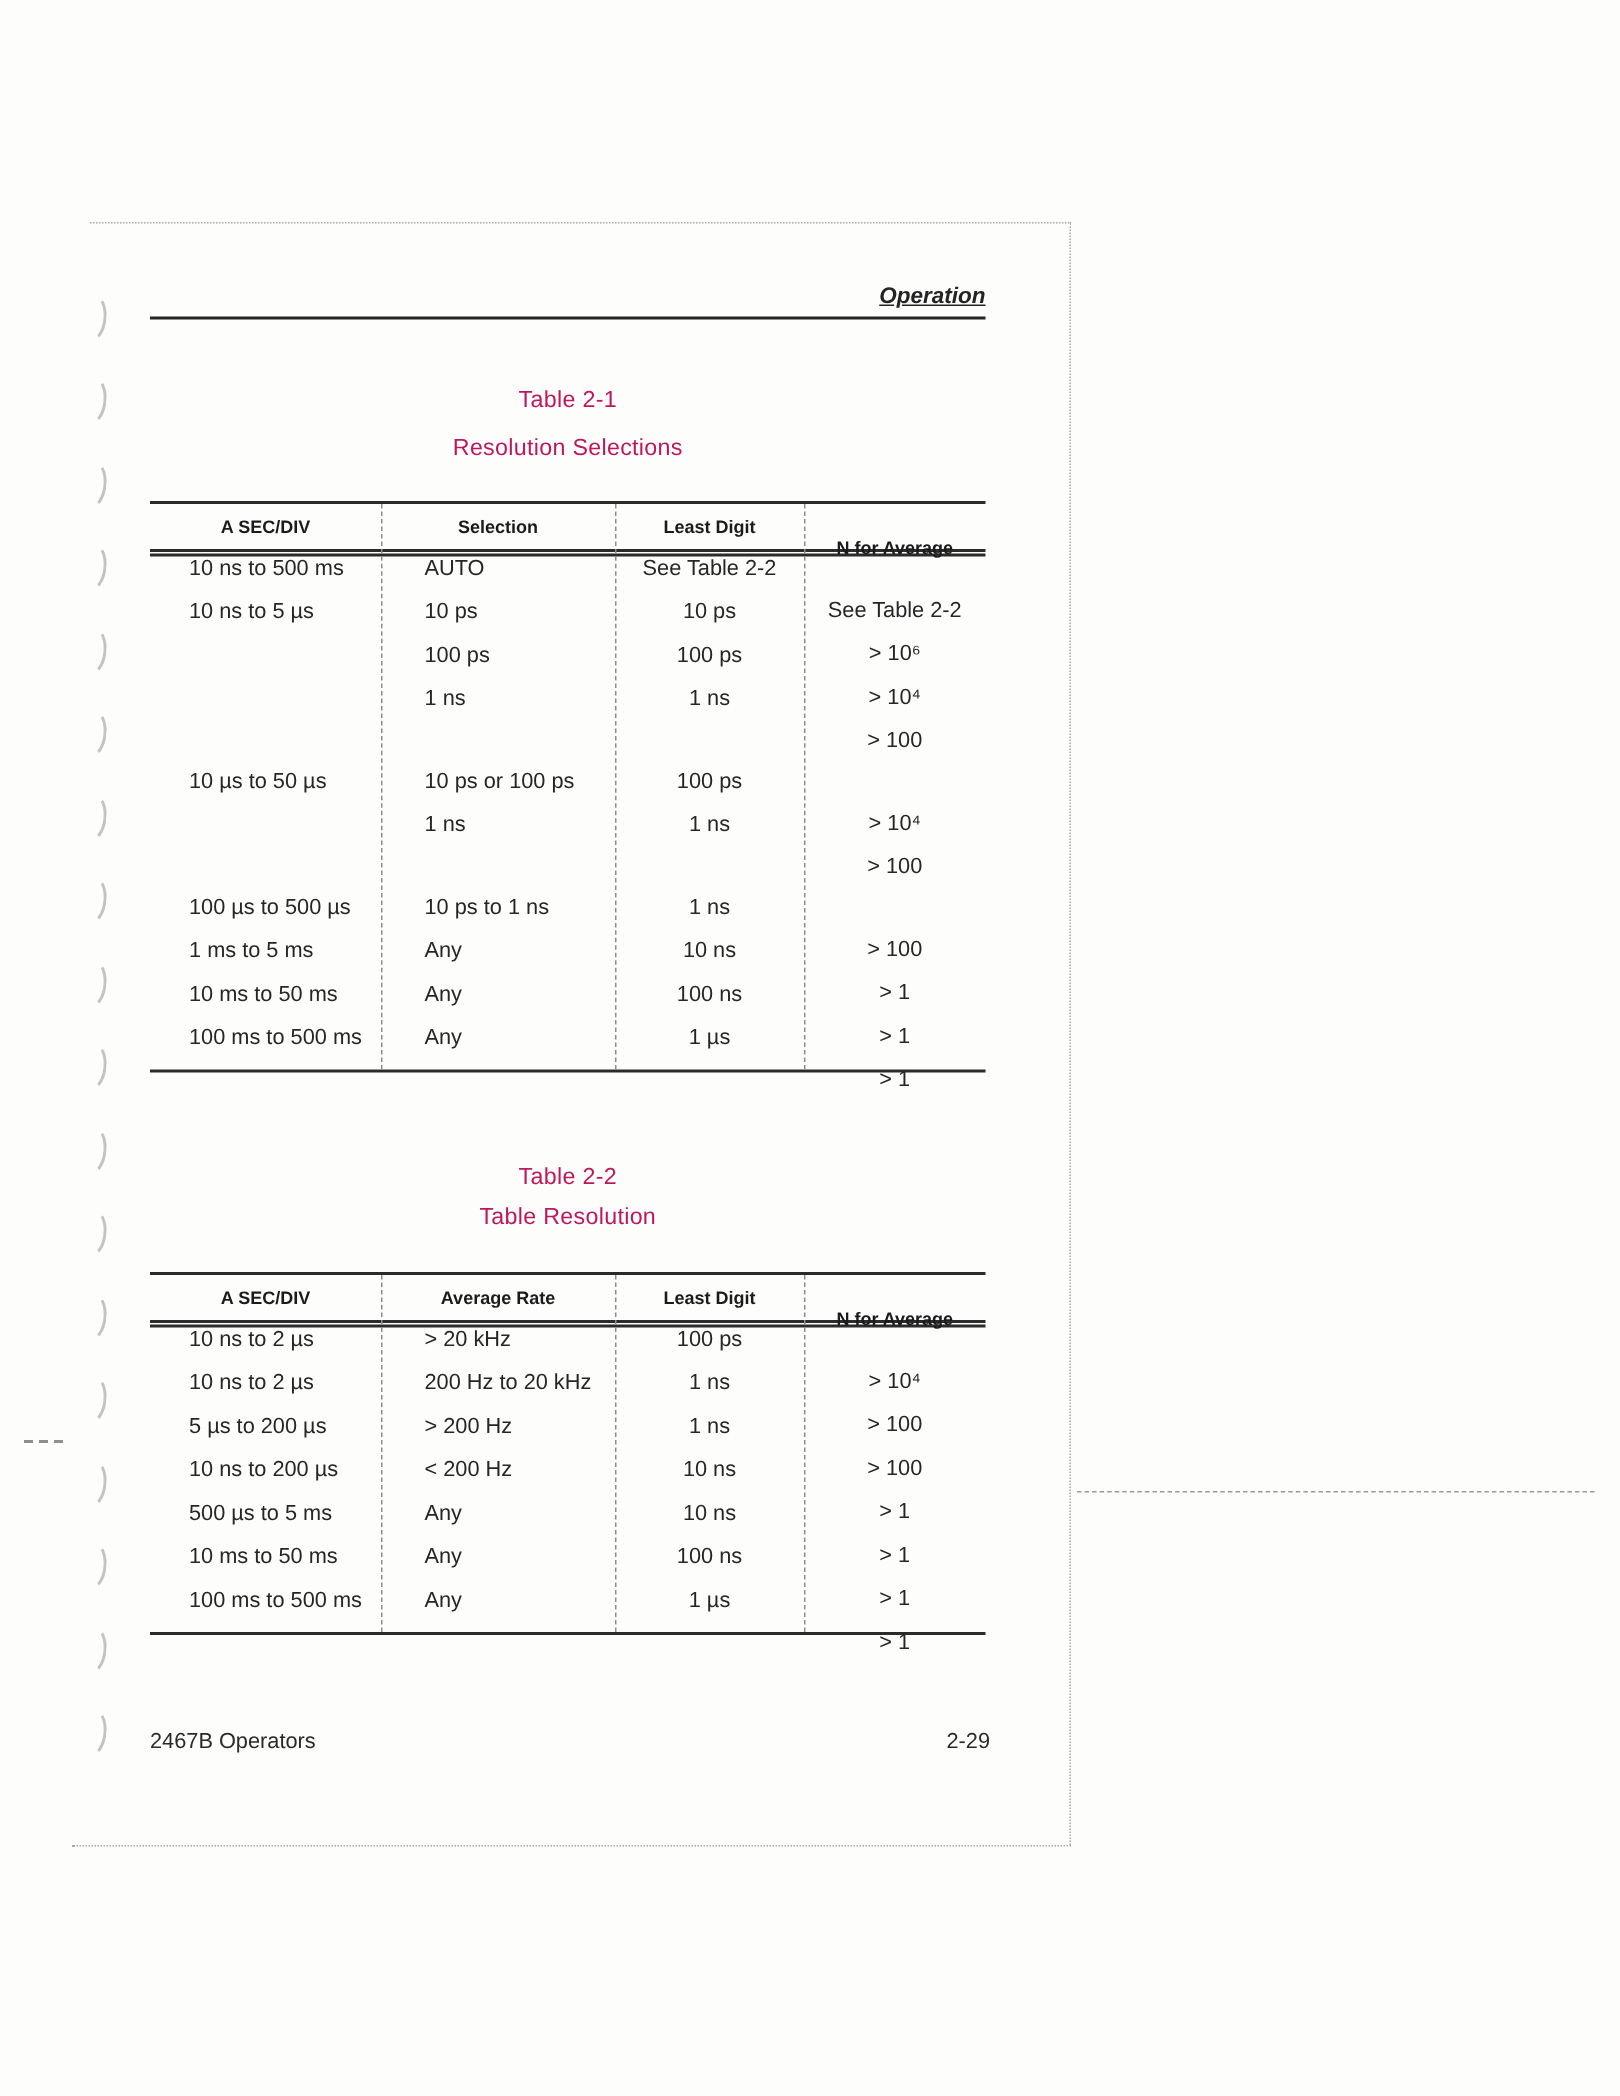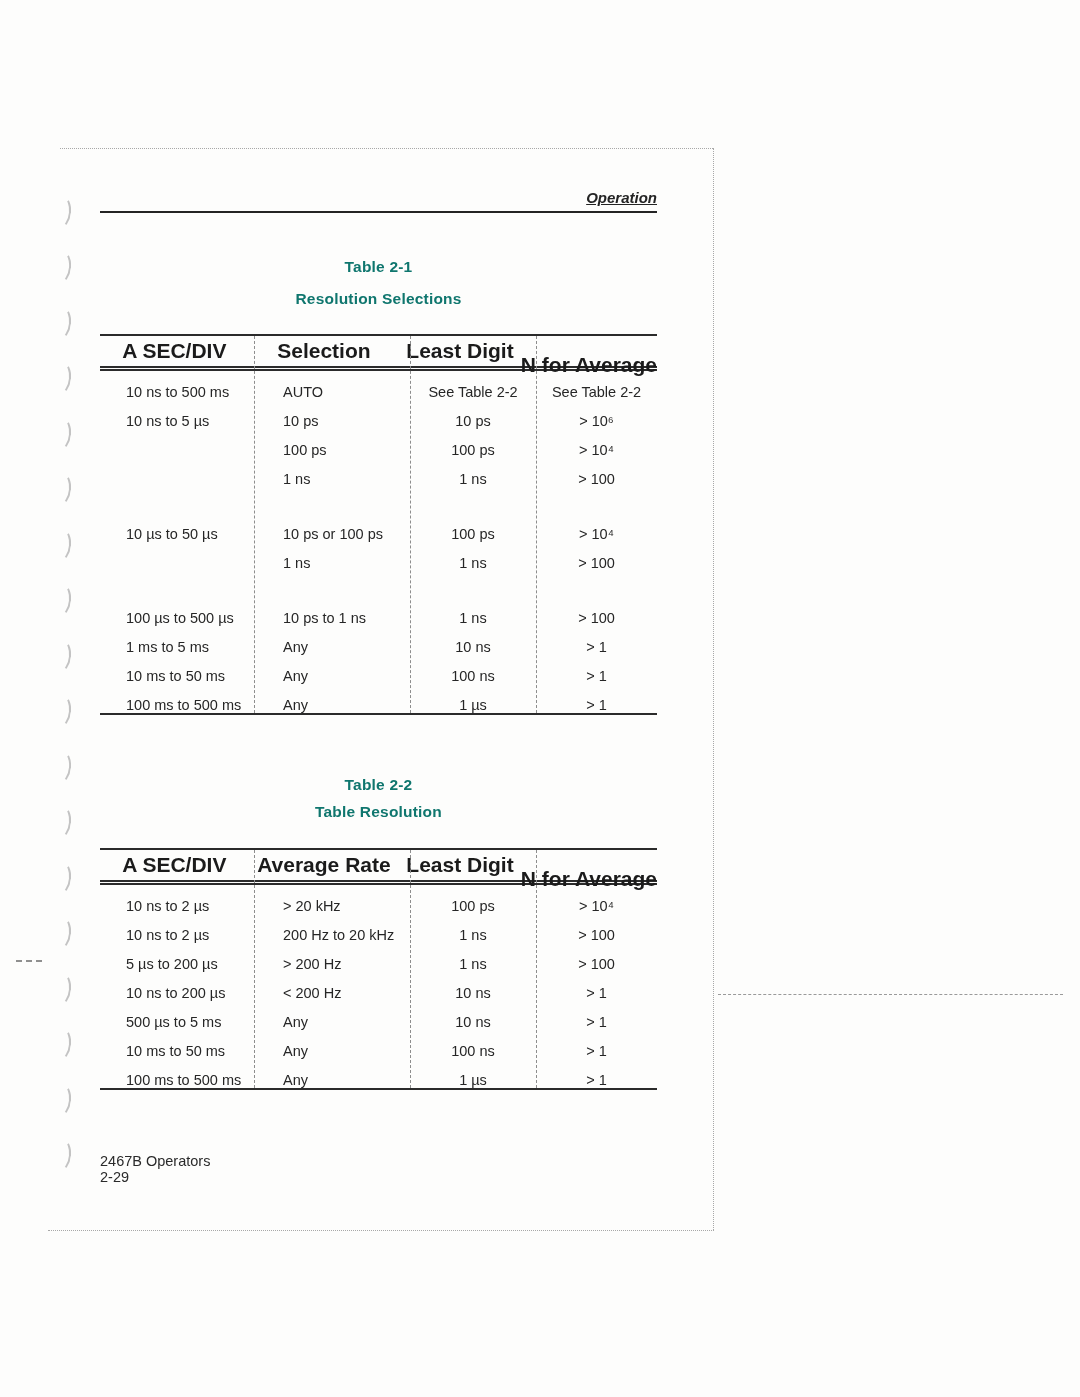--- a/index.html
+++ b/index.html
@@ -18,39 +18,39 @@
   
   .binder{position:absolute;left:52px;width:15px;height:28px;
     border:2px solid transparent;border-right-color:#c3c3c3;border-radius:50%;
     transform:rotate(6deg);}
   
   .running-head{position:absolute;left:100px;top:189px;width:557px;
     text-align:right;font-size:15px;font-weight:bold;font-style:italic;color:#242424;text-decoration:underline;}
   .head-rule{position:absolute;left:100px;top:211px;width:557px;border-top:2px solid #242424;}
   
   .caption{position:absolute;left:100px;width:557px;text-align:center;
-    font-size:15.5px;font-weight:bold;color:#0f766e;letter-spacing:.2px;}
+    font-size:15.5px;font-weight:normal;color:#be185d;letter-spacing:.2px;}
   
   .tbl{position:absolute;left:100px;width:557px;
     border-top:2px solid #2b2b2b;border-bottom:2px solid #2b2b2b;box-sizing:border-box;}
   .vline{position:absolute;top:0;bottom:0;width:0;border-left:1px dashed #8d8d8d;}
   .v1{left:154px}.v2{left:310px}.v3{left:436px}
   .thead{display:flex;align-items:center;height:30px;
-    border-bottom:5px double #2b2b2b;font-weight:bold;font-size:21px;color:#1b1b1b;}
+    border-bottom:5px double #2b2b2b;font-weight:bold;font-size:12px;color:#1b1b1b;}
   .thead .td{text-align:center;padding-left:0;}
-  .tr{display:flex;align-items:flex-end;height:29px;font-size:14.5px;color:#262626;}
+  .tr{display:flex;align-items:flex-start;height:29px;font-size:14.5px;color:#262626;}
   .t-gap{height:26px;}
   .td{box-sizing:border-box;white-space:nowrap;}
   .c1{width:154px;padding-left:26px;}
   .c2{width:156px;padding-left:29px;}
   .c3{width:126px;text-align:center;}
   .c4{flex:1;text-align:center;margin-top:28px;}
   
   .footer{position:absolute;left:100px;top:1153px;width:560px;display:flex;
-    justify-content:space-between;font-size:14.5px;color:#2a2a2a;flex-direction:column;}
+    justify-content:space-between;font-size:14.5px;color:#2a2a2a;}
 </style>
 </head>
 <body>
 
 <div class="edge-top"></div>
 <div class="edge-right"></div>
 <div class="edge-bottom"></div>
 <div class="side-dash"></div>
 <div class="margin-dash"></div>
 

